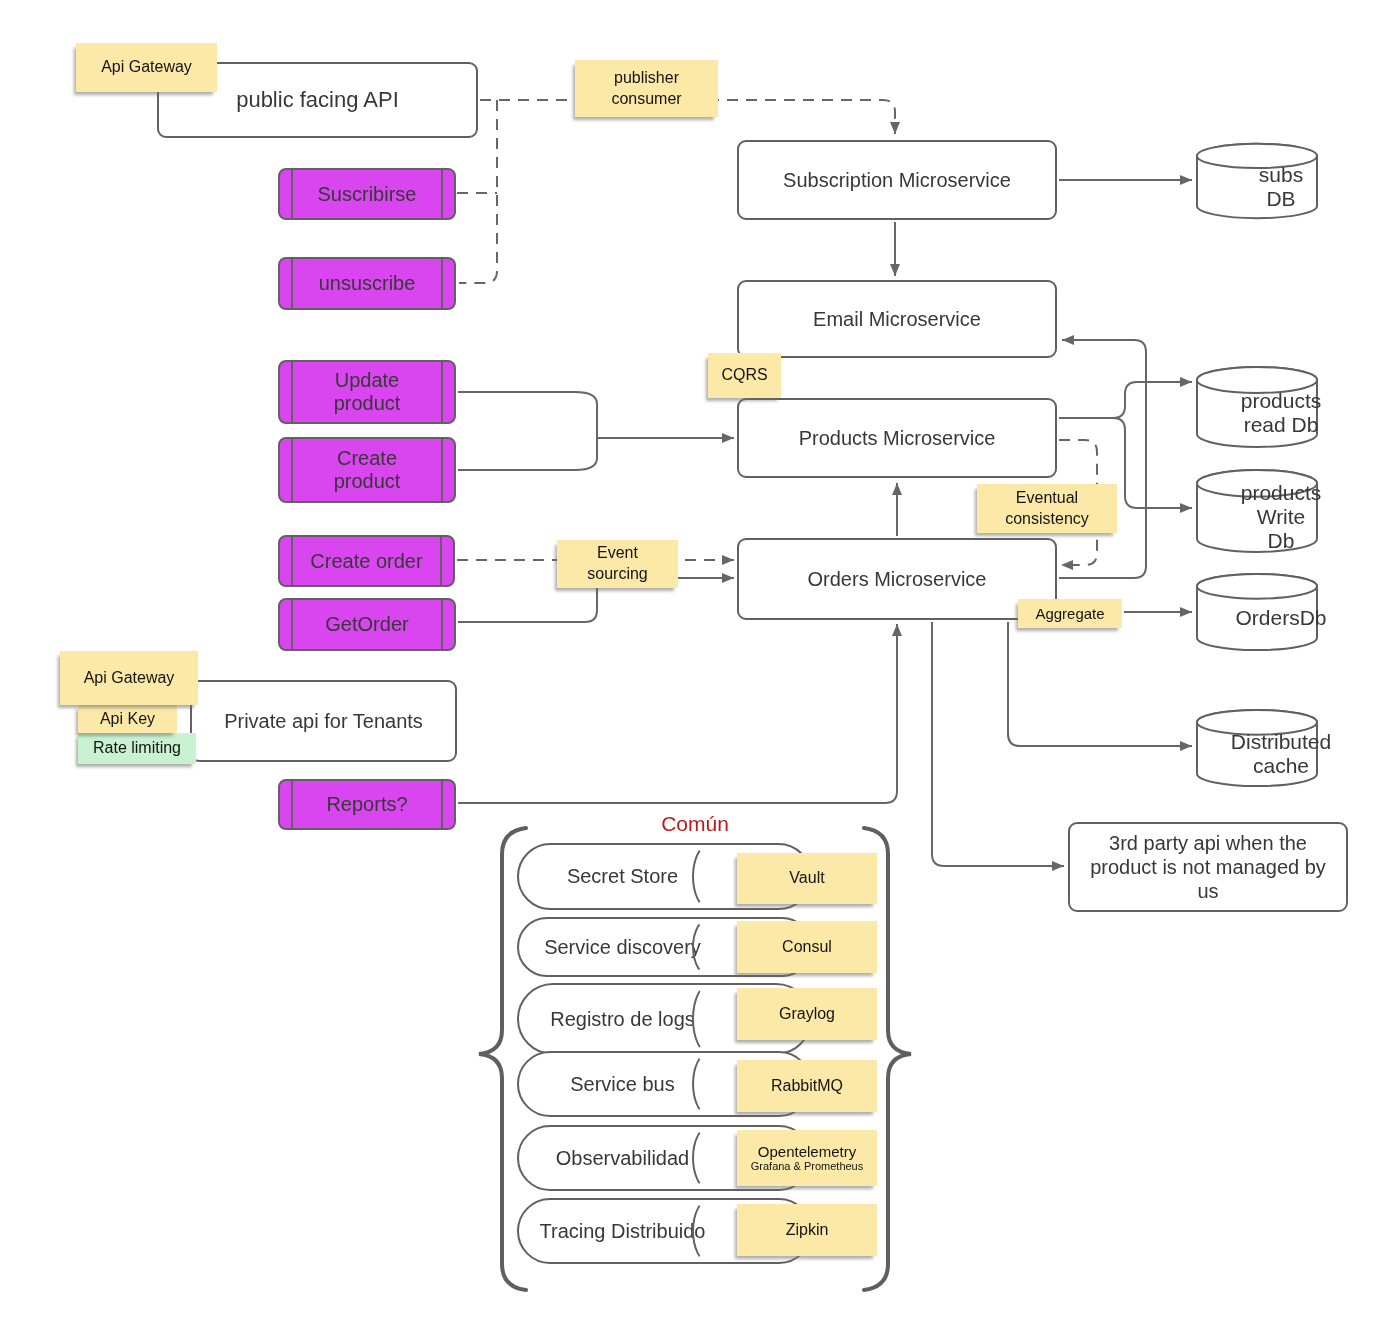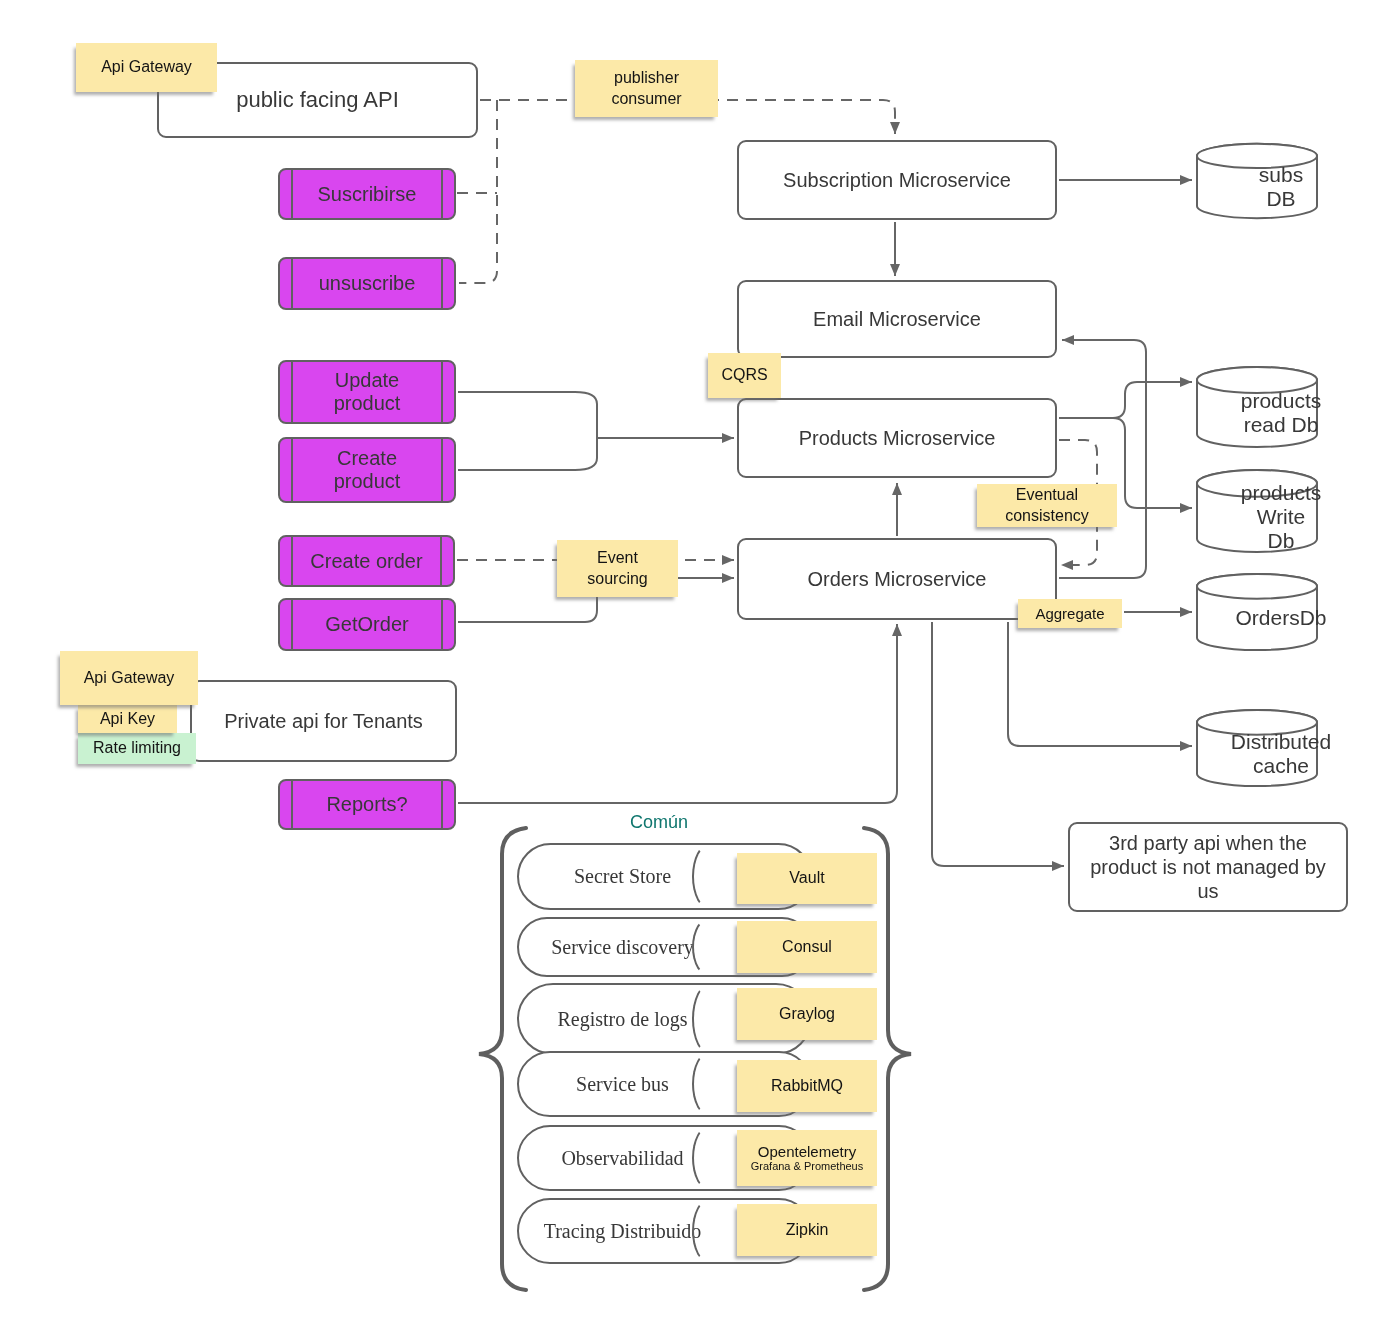--- a/index.html
+++ b/index.html
@@ -20,22 +20,22 @@
        box-shadow:-3px 4px 3px -1px rgba(110,110,110,.55);box-sizing:border-box;}
   .cyl{position:absolute;z-index:1;}
   .cyl svg{position:absolute;left:0;top:0;width:100%;height:100%;}
   .cyl-label{position:absolute;left:4px;right:4px;top:0;bottom:0;display:flex;align-items:center;justify-content:center;
        text-align:center;font-size:21px;line-height:1.15;padding-top:12px;margin-left:48px;}
   .pill{position:absolute;left:517px;width:295px;background:#fff;border:2px solid #616161;border-radius:40px;
        z-index:1;box-sizing:border-box;}
   .pill::after{content:'';position:absolute;top:-2px;bottom:-2px;right:82px;width:32px;
        border:2px solid transparent;border-left:2px solid #616161;border-radius:50%;}
   .pill-label{position:absolute;left:18px;right:102px;top:0;bottom:0;display:flex;align-items:center;justify-content:center;
-       font-size:20px;line-height:1.15;font-family:Liberation Serif, serif;}
-  .title{position:absolute;z-index:2;font-size:18px;color:#0f766e;}
+       font-size:20px;line-height:1.15;}
+  .title{position:absolute;z-index:2;text-align:center;font-size:21px;color:#b91c1c;}
   .tool-sub{font-size:11px;line-height:1.2;}
 </style>
 </head>
 <body>
 
 <div class="canvas">
 
   <svg class="wires" width="1388" height="1320" viewBox="0 0 1388 1320">
     <defs>
       <marker id="ah" markerWidth="15" markerHeight="12" refX="13" refY="5" orient="auto" markerUnits="userSpaceOnUse">
@@ -156,24 +156,24 @@
 
   <div class="sticky" style="left:76px;top:43px;width:141px;height:49px">
     <span>Api Gateway</span>
   </div>
   <div class="sticky" style="left:575px;top:60px;width:143px;height:57px;padding:0 28px">
     <span>publisher consumer</span>
   </div>
   <div class="sticky" style="left:708px;top:353px;width:73px;height:45px">
     <span>CQRS</span>
   </div>
-  <div class="sticky" style="left:977px;top:484px;width:140px;height:43px;padding:0 8px">
+  <div class="sticky" style="left:977px;top:484px;width:140px;height:49px;padding:0 8px">
     <span>Eventual consistency</span>
   </div>
-  <div class="sticky" style="left:557px;top:540px;width:121px;height:57px;padding:0 16px">
+  <div class="sticky" style="left:557px;top:540px;width:121px;height:48px;padding:0 16px">
     <span>Event sourcing</span>
   </div>
   <div class="sticky" style="left:1018px;top:599px;width:104px;height:29px;font-size:15px">
     <span>Aggregate</span>
   </div>
   <div class="sticky" style="left:78px;top:733px;width:118px;height:31px;z-index:9;background:#c9f2d1">
     <span>Rate limiting</span>
   </div>
   <div class="sticky" style="left:78px;top:705px;width:99px;height:28px;z-index:10">
     <span>Api Key</span>

